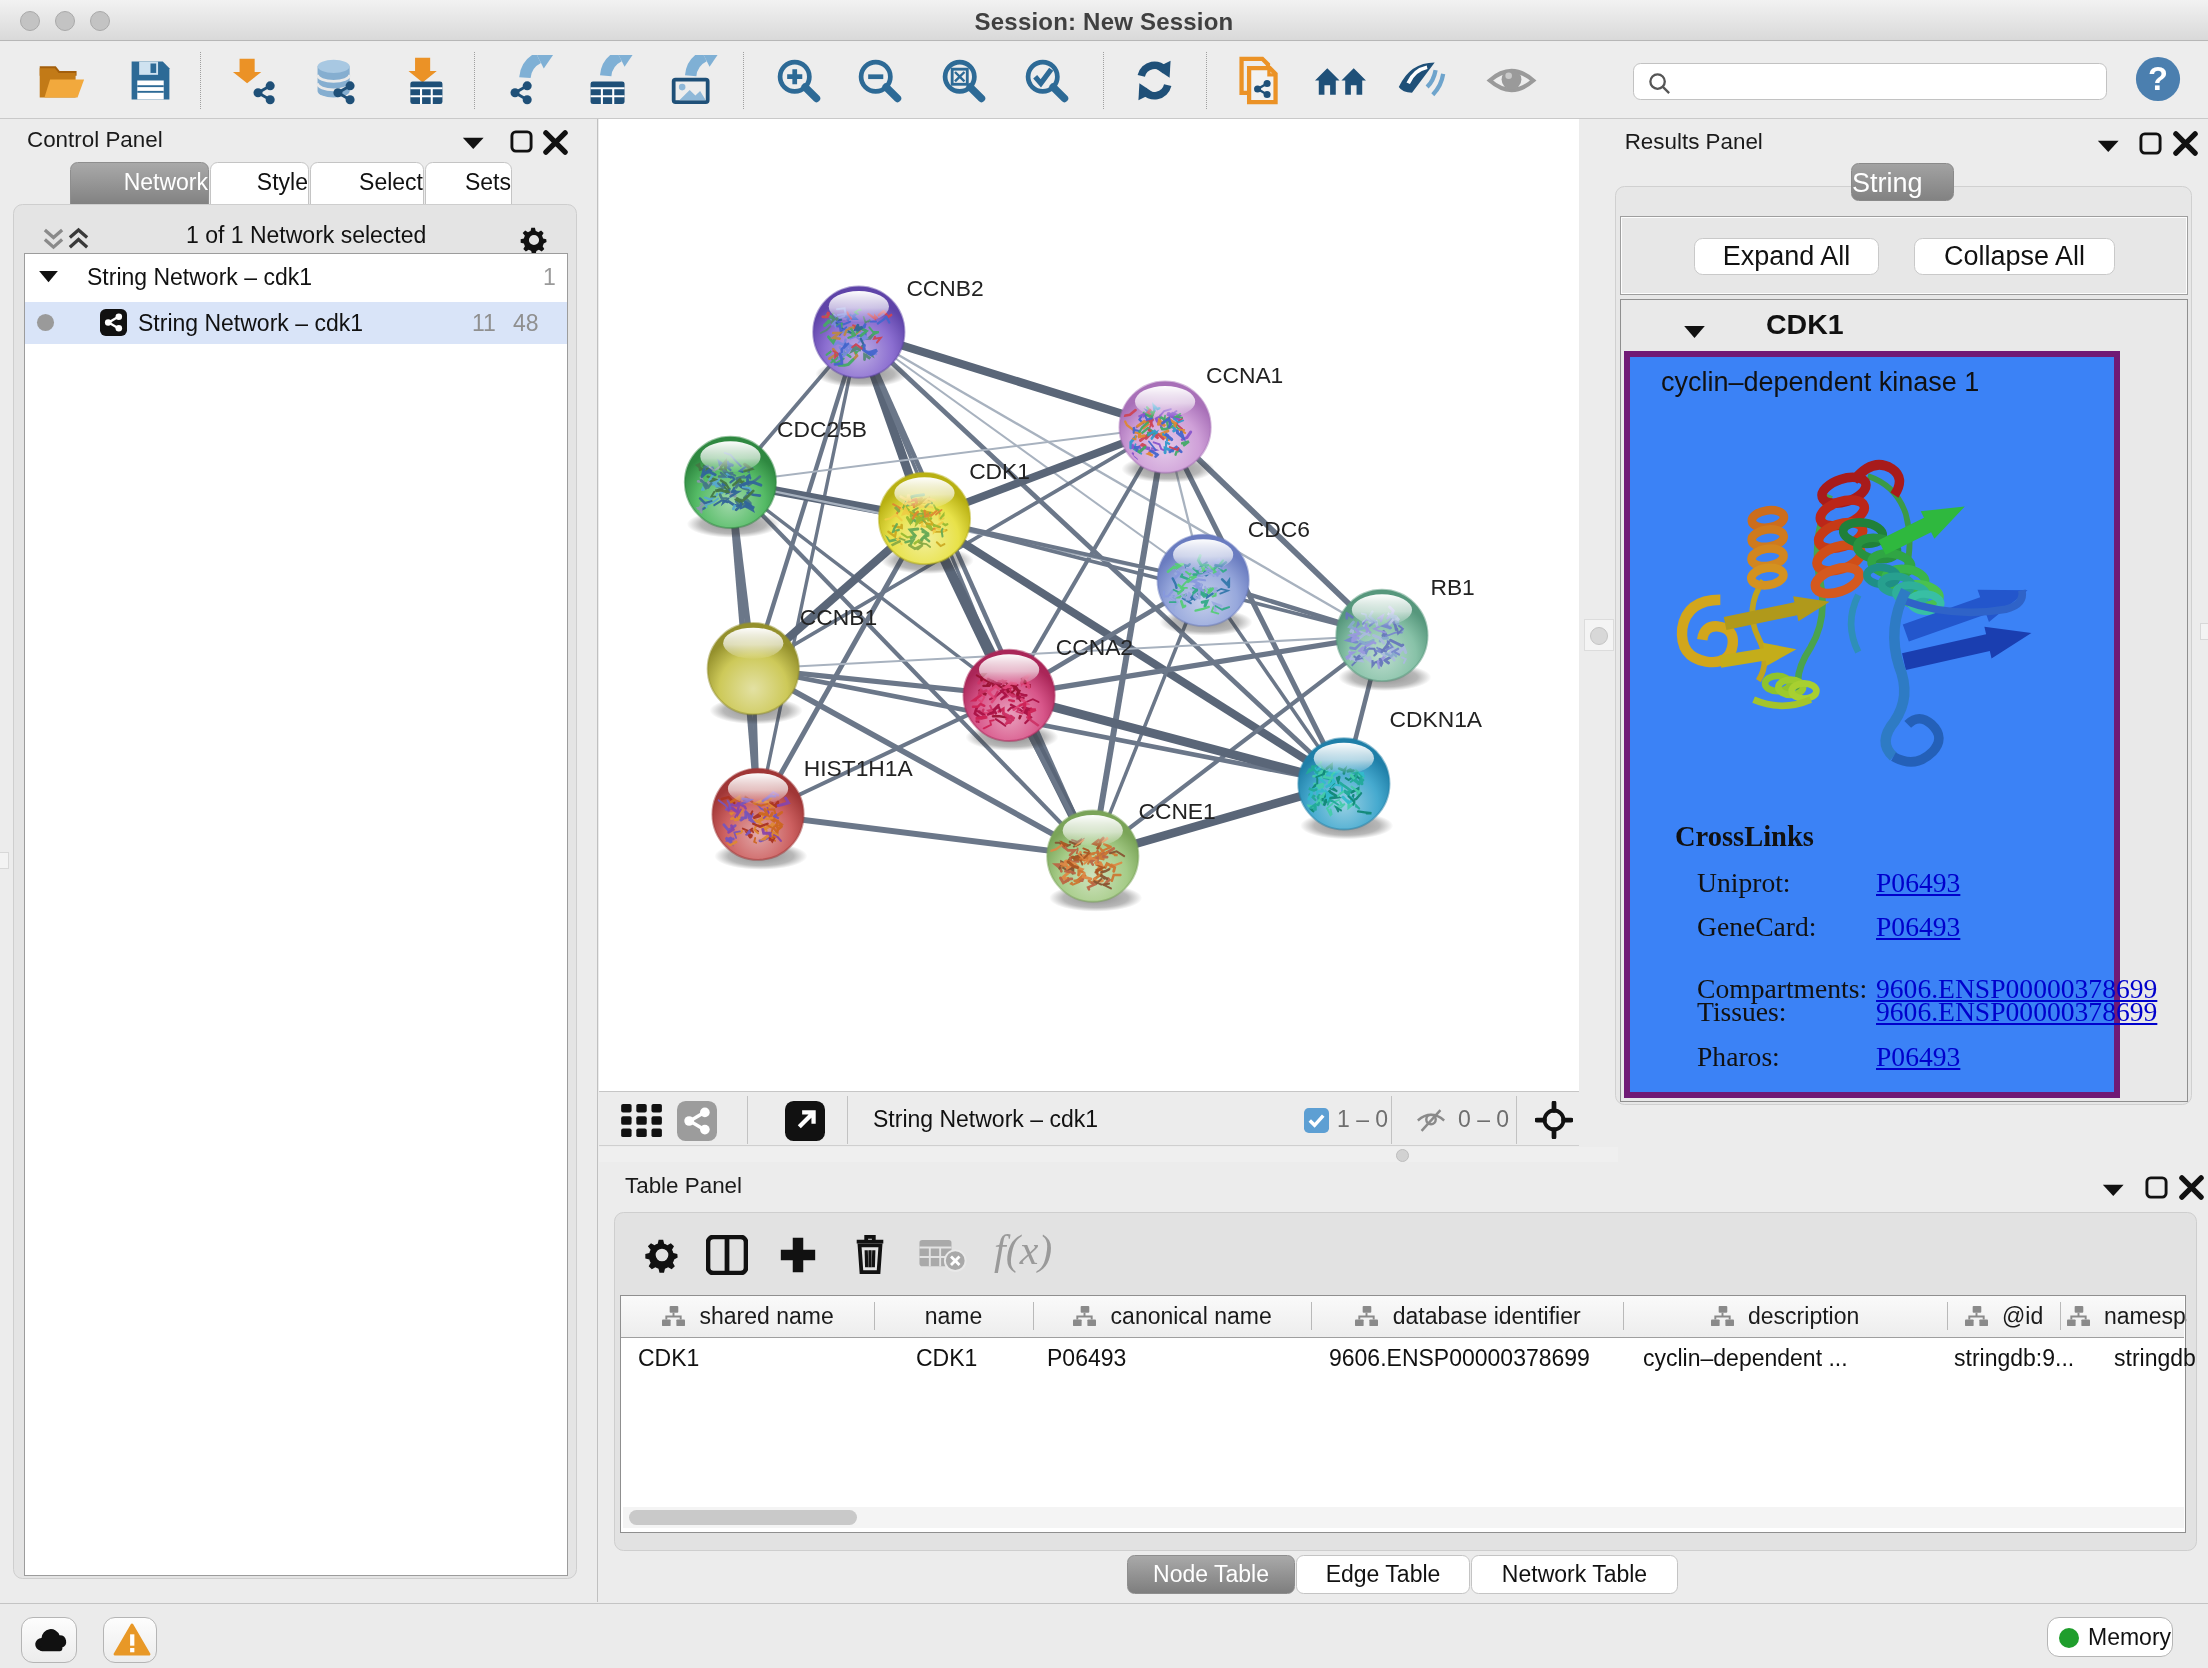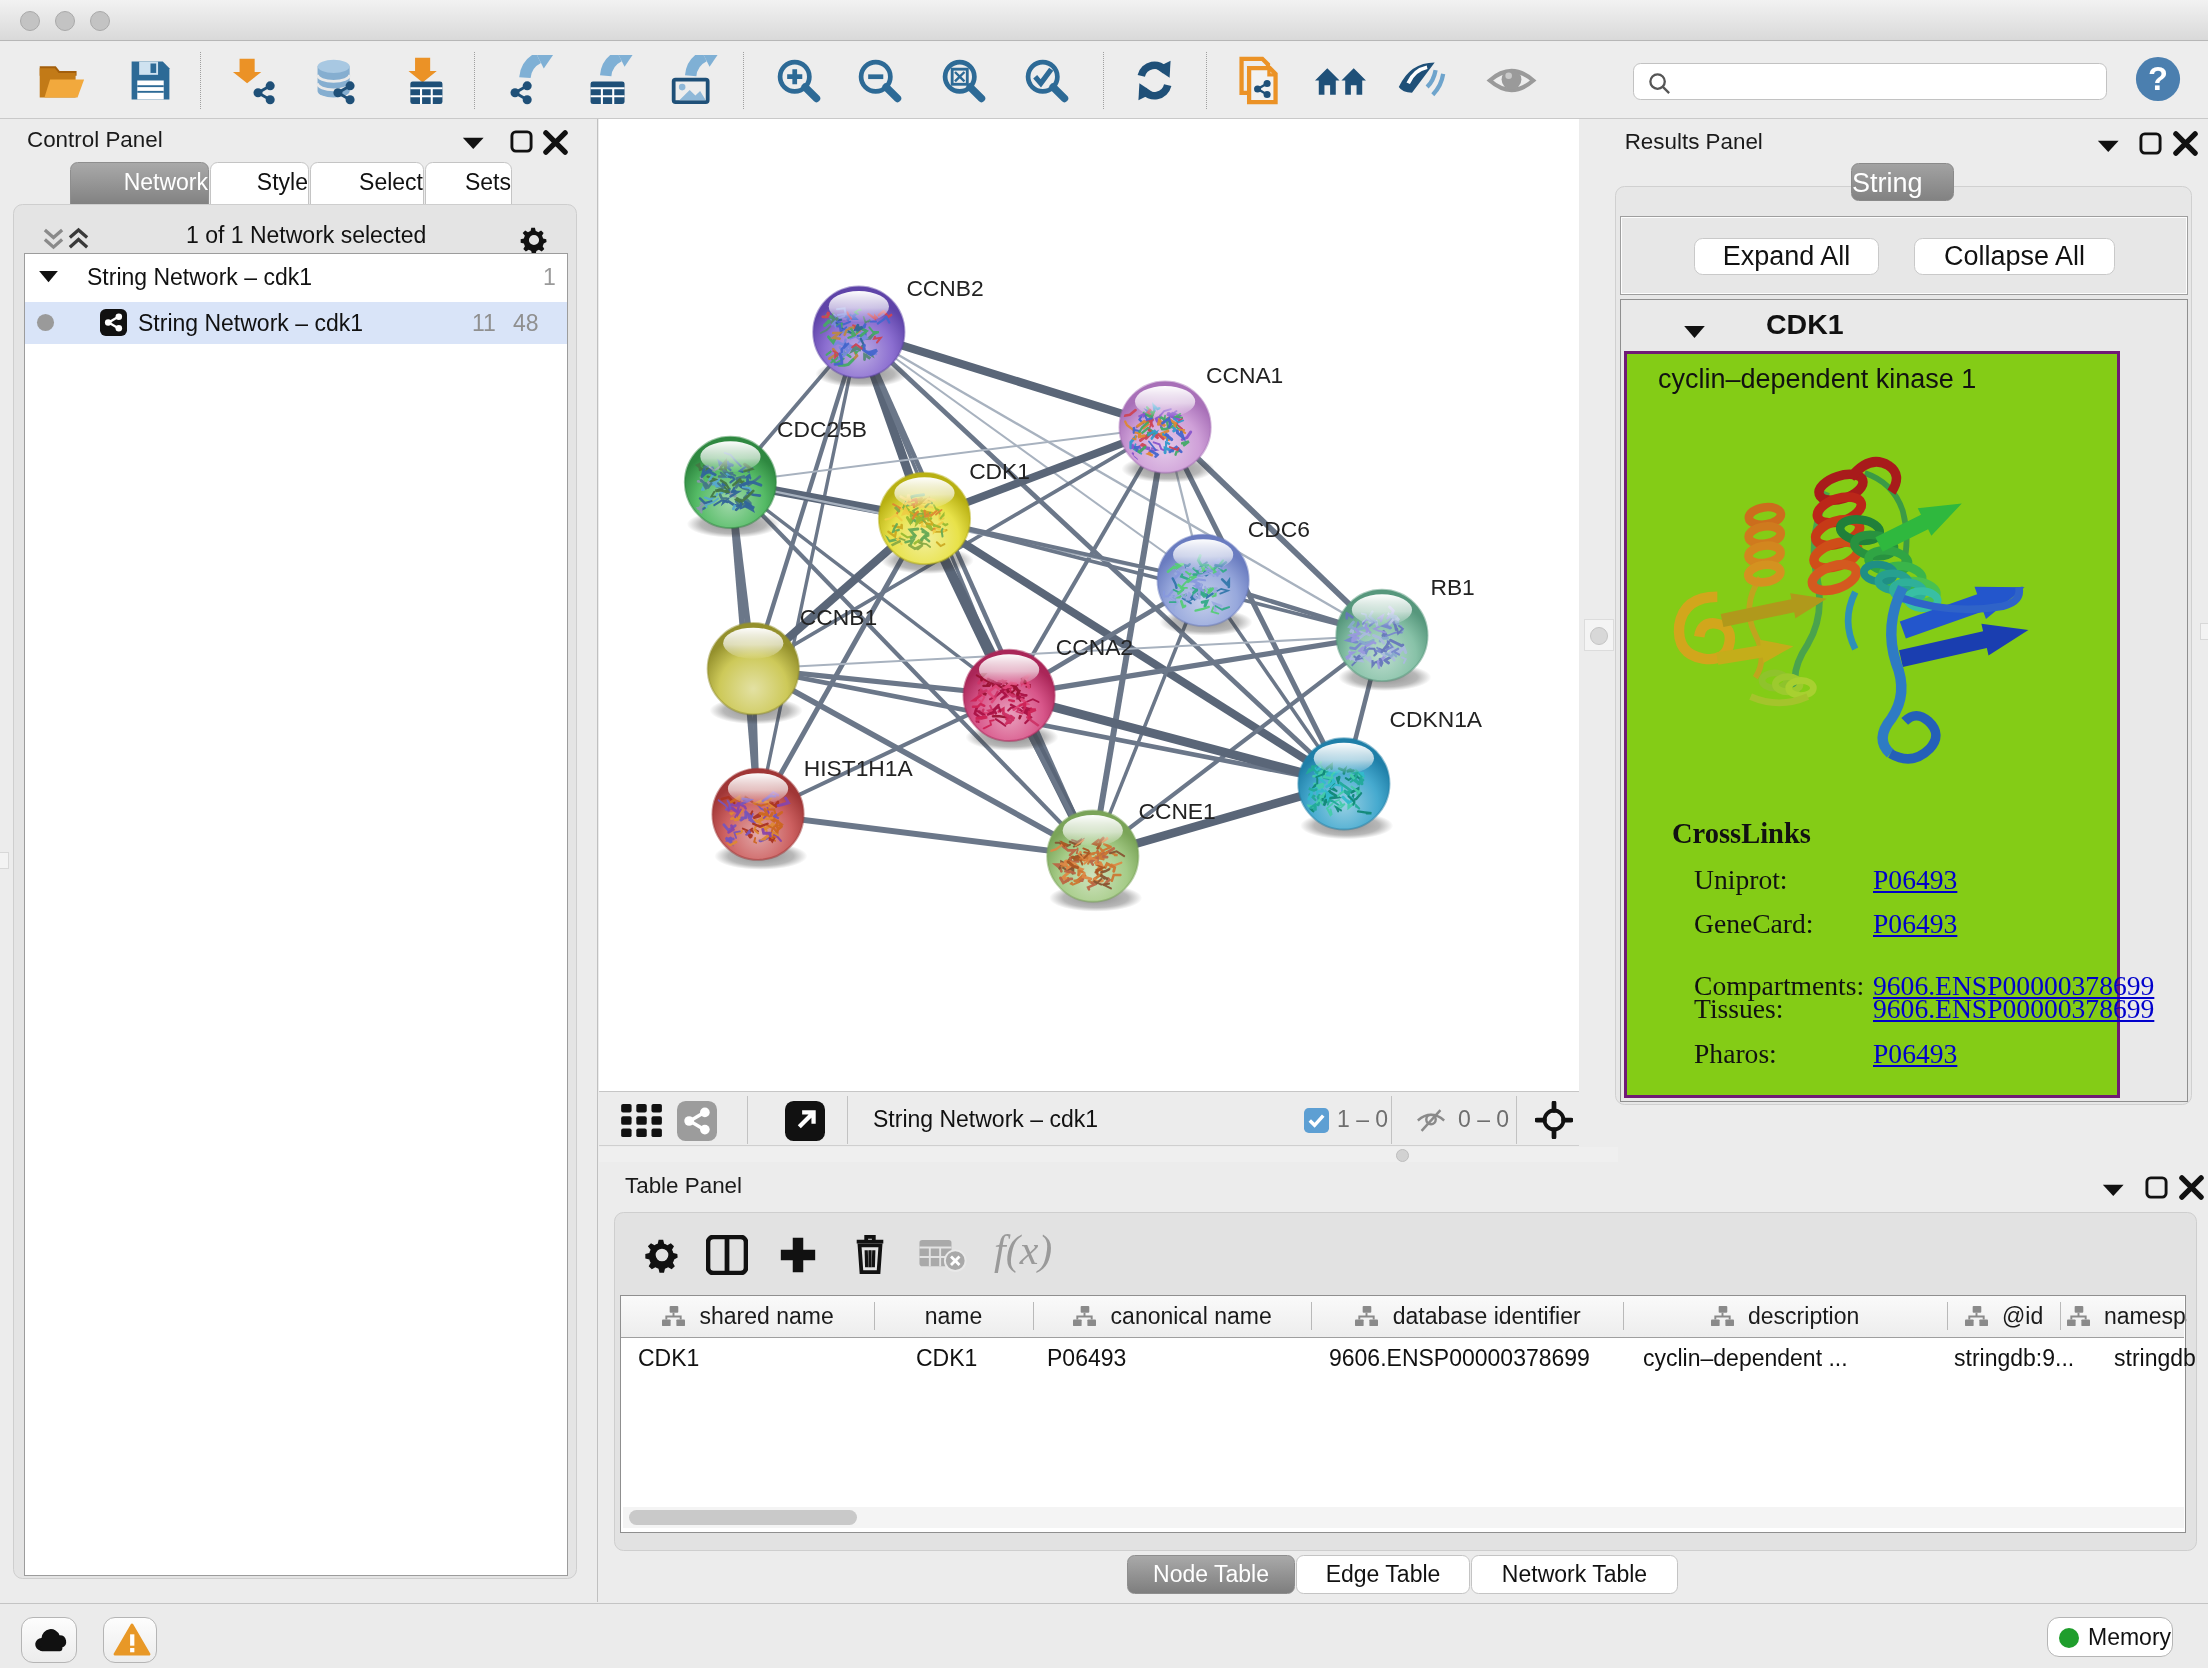--- a/index.html
+++ b/index.html
@@ -28,21 +28,21 @@
 #netbar { left:599px; top:1091px; width:980px; height:55px; background:#ececec; border-top:1px solid #c6c6c6; border-bottom:1px solid #cfcfcf;}
 .nbsep { top:3.8px; width:0px; height:48px; border-left:1px solid #c2c2c2; }
 #hsplit { left:599px; top:1147px; width:1609px; height:15px; background:#efefef; }
 #vsplit { left:1580px; top:119px; width:38px; height:1028px; background:#ececec; }
 
 #rpanel { left:1618px; top:119px; width:591px; height:1043px; background:#ececec; }
 #rp-box { left:1615px; top:186px; width:577px; height:919px; background:#e7e7e7; border:1px solid #d0d0d0; border-radius:9.5px; }
 #rp-expbox { left:1620px; top:216px; width:568px; height:79px; background:#e7e7e7; border:1.9px solid #9e9e9e; outline:1px solid #fdfdfd; outline-offset:-2.9px;}
 .rbtn { position:absolute; top:21px; height:37px; background:#fff; border:1px solid #c9c9c9; border-radius:8.6px; font-size:27px; text-align:center; color:#111; }
 #rp-cdkbox { left:1620px; top:299px; width:568px; height:803px; background:#e9e9e9; border:1.9px solid #8f8f8f; }
-#rp-inner { left:1624px; top:351px; width:496px; height:747px; background:#84cc16; border:3px solid #701a75; }
+#rp-inner { left:1624px; top:351px; width:496px; height:747px; background:#3b82f6; border:6px solid #701a75; }
 .serif { font-family:"Liberation Serif", serif; }
 .rlink { color:#0000cc; text-decoration:underline; }
 .crossrow { position:absolute; font-size:27.6px; color:#111; }
 
 #tpanel { left:599px; top:1162px; width:1609px; height:439px; background:#ececec; }
 #tp-box { left:614px; top:1212px; width:1583px; height:339px; background:#e2e2e2; border:1px solid #cecece; border-radius:9.5px 9.5px 9.5px 9.5px; }
 #tp-table { left:620px; top:1295px; width:1566px; height:238px; background:#fff; border:1.9px solid #8f8f8f; }
 #tp-header { left:0px; top:0px; width:1563px; height:42px; background:linear-gradient(#fafafa,#ededed); border-bottom:1.9px solid #9f9f9f; }
 .th { position:absolute; top:0; height:40px; font-size:23px; color:#1a1a1a; display:flex; align-items:center; justify-content:center; gap:13.3px; overflow:hidden; white-space:nowrap; }
 .thsep { position:absolute; top:5.7px; width:1px; height:28.5px; background:#b9b9b9; }
@@ -53,20 +53,21 @@
 .sbtn { position:absolute; top:13.3px; height:46px; background:linear-gradient(#fdfdfd,#ececec); border:1px solid #b5b5b5; border-radius:12px; }
 </style>
 </head>
 <body>
 <div id="win">
 
   <div id="titlebar" class="abs">
     <div class="tl abs" style="left:20px;"></div>
     <div class="tl abs" style="left:55px;"></div>
     <div class="tl abs" style="left:90px;"></div>
+    <div id="title" class="abs">Session: New Session</div>
   </div>
 
   <div id="toolbar" class="abs">
     <svg class="abs tbi" style="left:35px" width="51" height="51" viewBox="0 0 54 54">
         <path d="M5 12 L22 12 L26 17 L44 17 L44 22 L5 22 Z" fill="#a35f0c"></path>
         <path d="M5 45 L5 14 L21 14 L25 19 L43 19 L43 45 Z" fill="#c27a17"></path>
         <path d="M10 45 L16 26 L52 26 L45 45 Z" fill="#f2a93d"></path>
       </svg>
     <svg class="abs tbi" style="left:125px" width="51" height="51" viewBox="0 0 54 54">
         <path d="M7 7 L40 7 L47 14 L47 47 L7 47 Z" fill="#2d6a96"></path>

